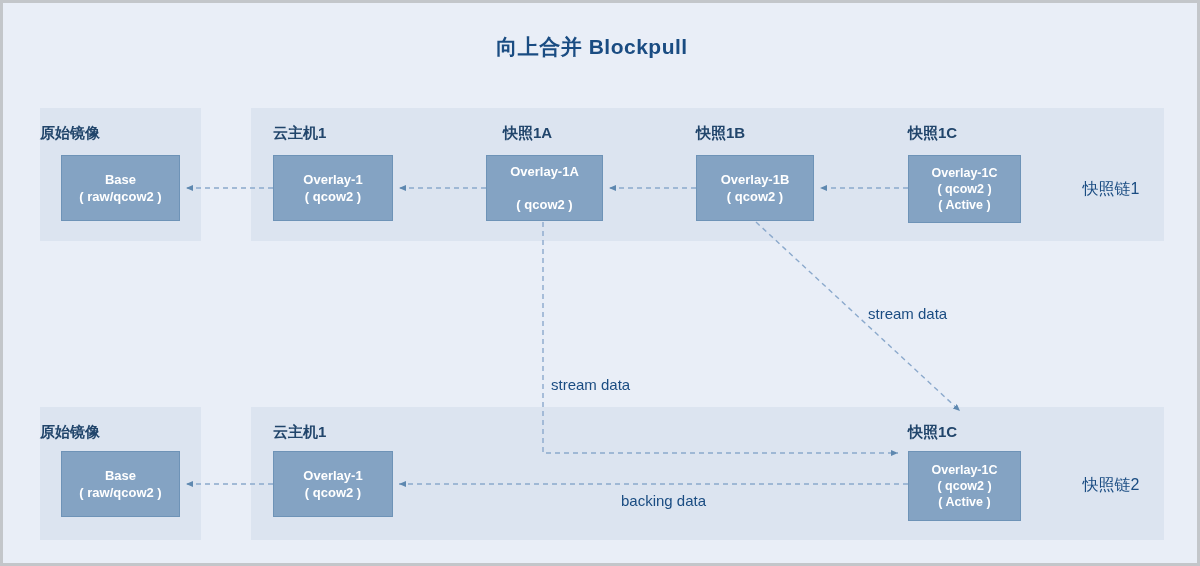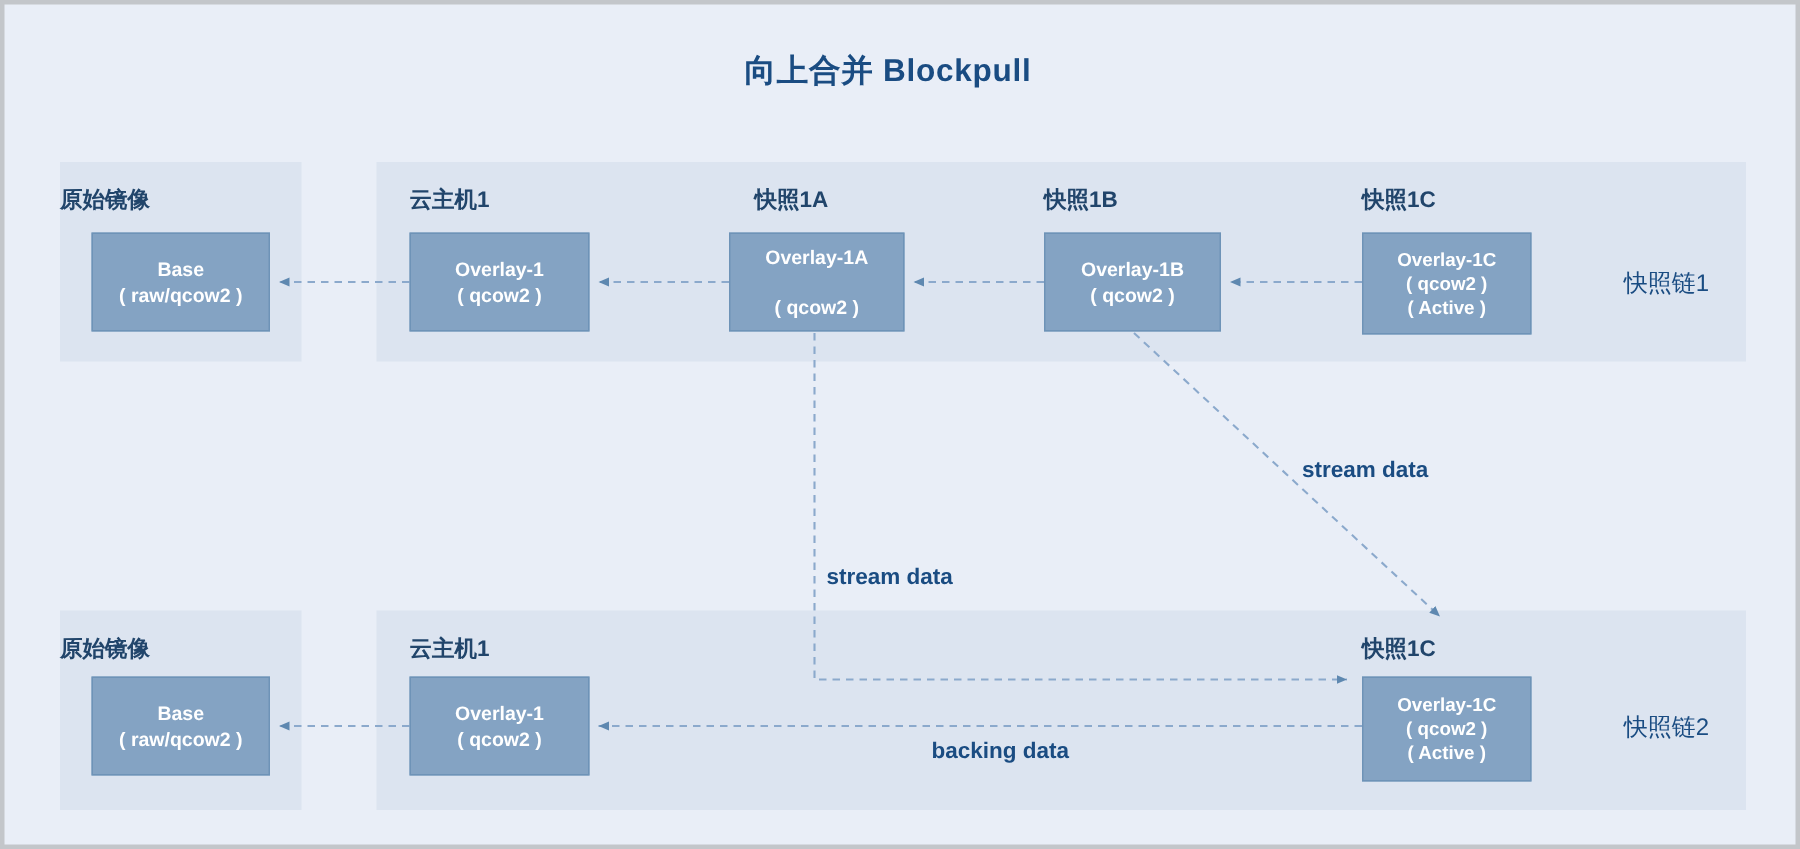--- a/index.html
+++ b/index.html
@@ -42,21 +42,21 @@
     color:var(--box-text);display:flex;flex-direction:column;
     align-items:center;justify-content:center;
     font-size:13px;font-weight:600;line-height:1.32;text-align:center;
   }
   .disk-box.small{font-size:12.5px;line-height:1.28;}
   .chain-label{
     position:absolute;width:104px;text-align:center;
     font-size:16px;font-weight:normal;color:var(--title-color);
   }
   .annot{
-    position:absolute;font-size:15px;font-weight:700;color:var(--title-color);
+    position:absolute;font-size:15px;font-weight:400;color:var(--title-color);
     white-space:nowrap;
   }
   svg.arrows{position:absolute;left:0;top:0;width:1194px;height:560px;pointer-events:none;}
   svg.arrows path.dash{
     fill:none;stroke:var(--line-color);stroke-width:1.4;stroke-dasharray:5 4;
   }
   svg.arrows marker path{fill:var(--arrow-color);}
 </style>
 </head>
 <body>

